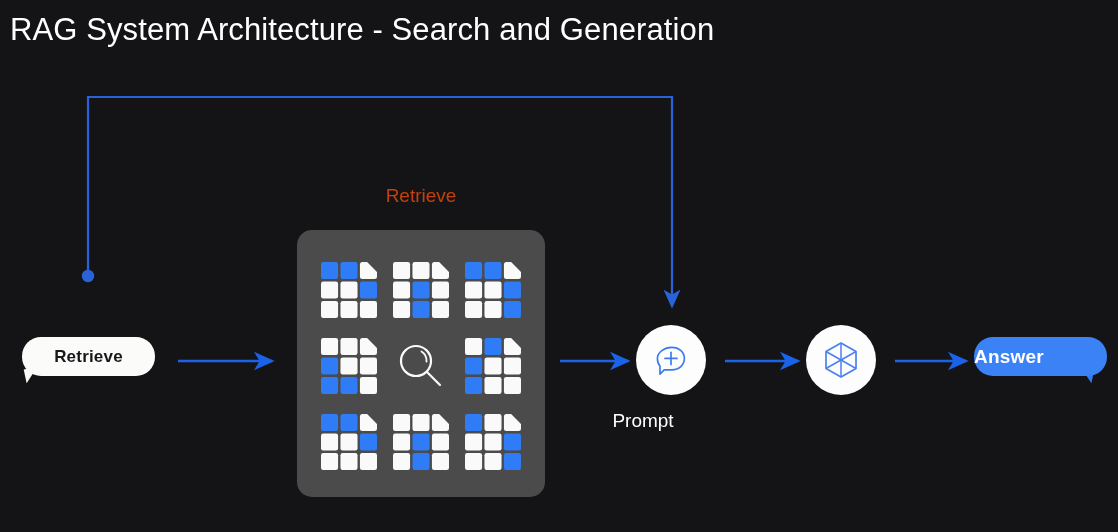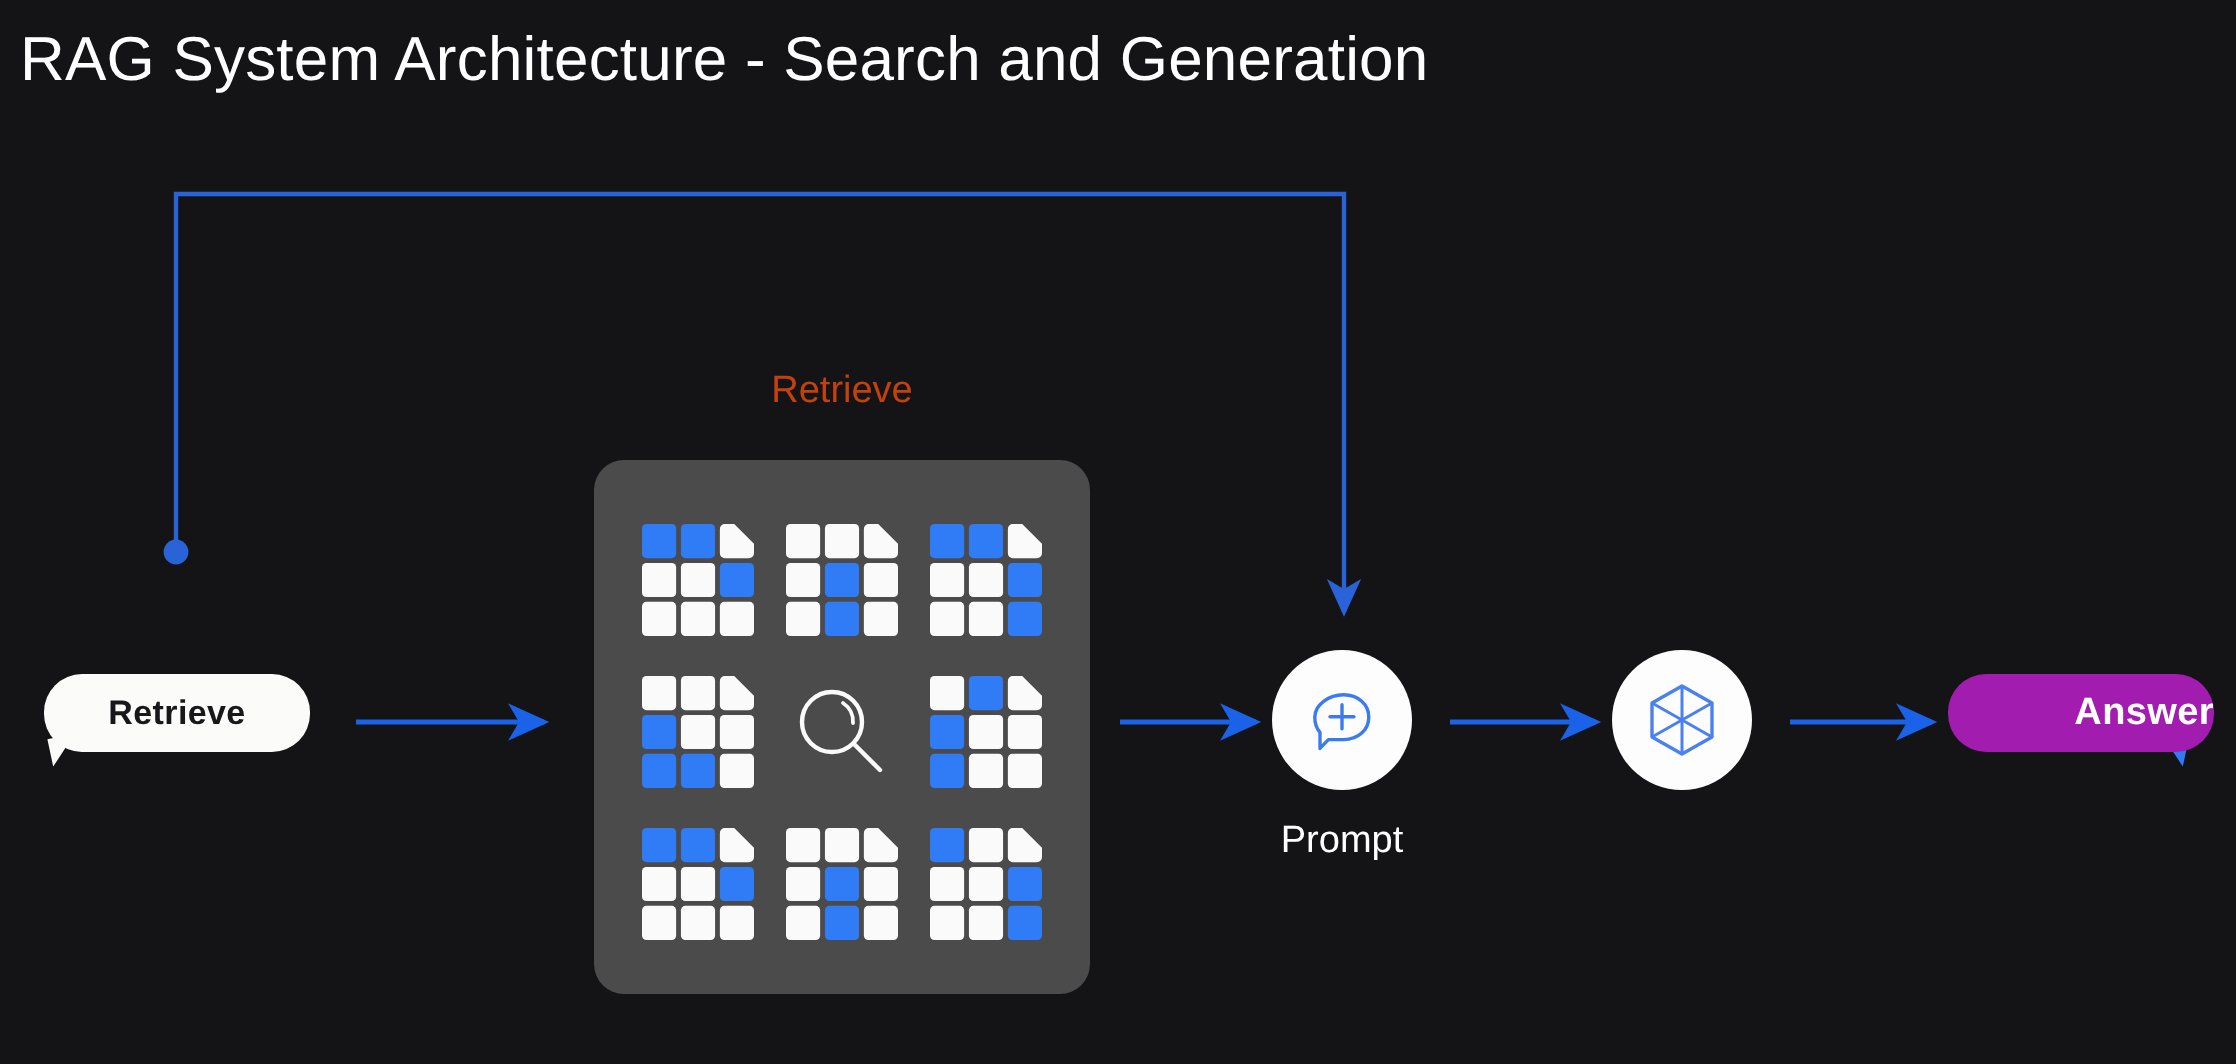--- a/index.html
+++ b/index.html
@@ -70,25 +70,25 @@
     transform: rotate(-12deg);
   }
 
   
   .abubble {
     position: absolute;
     left: 974px;
     top: 337px;
     width: 133px;
     height: 39px;
-    background: #a21caf;
+    background: #3b82f6;
     border-radius: 19px;
     display: flex;
     align-items: center;
-    justify-content: flex-end;
+    justify-content: flex-start;
   }
   .abubble .label {
     font-size: 19px;
     font-weight: 600;
     color: #ffffff;
     letter-spacing: 0.2px;
   }
   .atail {
     position: absolute;
     left: 1079px;
@@ -149,21 +149,21 @@
   }
   #node-prompt { left: 636px; top: 325px; }
   #node-llm    { left: 806px; top: 325px; }
   .node-label {
     position: absolute;
     width: 160px;
     text-align: center;
     font-size: 19px;
     color: #ffffff;
   }
-  #label-prompt { left: 591px; top: 410px; }
+  #label-prompt { left: 563px; top: 410px; }
   #label-llm    { left: 761px; top: 410px; }
 </style>
 </head>
 <body>
 
 <div id="stage">
 
   <div class="title">RAG System Architecture - Search and Generation</div>
 
   <svg id="flow" viewBox="0 0 1118 532">

